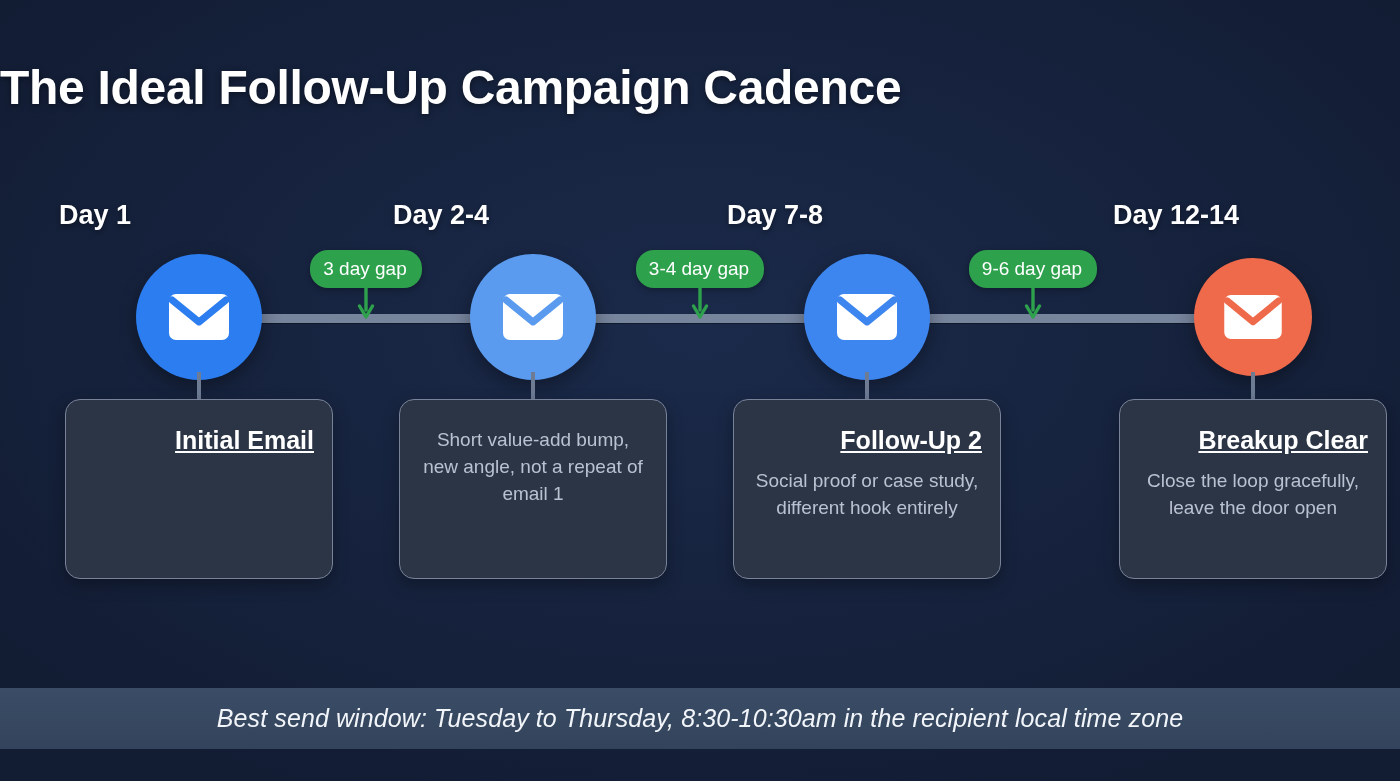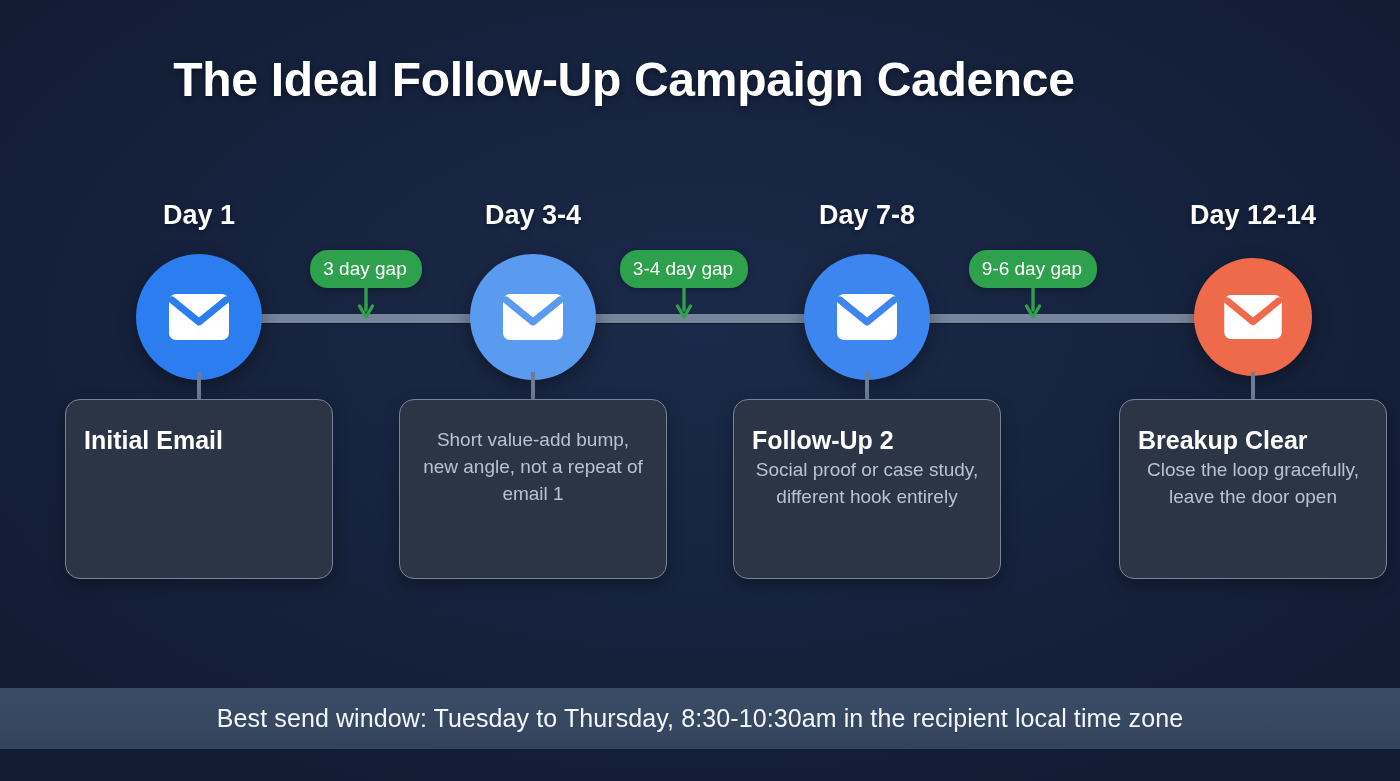--- a/index.html
+++ b/index.html
@@ -22,24 +22,23 @@
     width: 1400px;
     height: 781px;
     background:
       radial-gradient(ellipse 900px 520px at 50% 42%, #1b2a4a 0%, #172440 45%, #121c33 100%);
     overflow: hidden;
   }
 
   
   #title {
     position: absolute;
-    top: 52px;
+    top: 60px;
     left: 0;
     width: 1248px;
-    text-align: center;
     font-size: 48px;
     font-weight: bold;
     color: #ffffff;
     letter-spacing: -0.3px;
     text-shadow: 0 2px 6px rgba(0,0,0,0.45);
   }
 
   
   #timeline {
     position: absolute;
@@ -65,21 +64,20 @@
     top: 0;
     width: 280px;
     height: 781px;
   }
 
   .day-label {
     position: absolute;
     top: 200px;
     left: 0;
     width: 280px;
-    text-align: center;
     font-size: 27px;
     font-weight: bold;
     color: #ffffff;
     text-shadow: 0 2px 5px rgba(0,0,0,0.4);
   }
 
   .circle {
     position: absolute;
     top: 254px;
     left: 50%;
@@ -119,25 +117,26 @@
     width: 268px;
     height: 180px;
     background: #2c3545;
     border: 1.6px solid #78839a;
     border-radius: 15px;
     padding: 26px 18px 0 18px;
     box-shadow: 0 6px 16px rgba(0,0,0,0.3);
   }
 
   .card-title {
-    text-align: left;
+    text-align: right;
     font-size: 25px;
     font-weight: bold;
     color: #ffffff;
-    margin-bottom: 1px;
+    margin-bottom: 12px;
+    text-decoration: underline;
   }
 
   .card-desc {
     text-align: center;
     font-size: 19px;
     line-height: 27px;
     color: #b9c2d0;
   }
 
   
@@ -176,20 +175,21 @@
     background: linear-gradient(180deg, #3a4c66 0%, #374861 50%, #33435b 100%);
     display: flex;
     align-items: center;
     justify-content: center;
   }
 
   #footer-text {
     font-size: 25px;
     color: #f2f5f9;
     letter-spacing: 0.1px;
+    font-style: italic;
   }
 </style>
 </head>
 <body>
 
 <div id="stage">
 
   <div id="title">The Ideal Follow-Up Campaign Cadence</div>
 
   <div id="timeline">
@@ -212,34 +212,34 @@
 
     <div class="gap" style="left:246px;">
       <span class="gap-badge">3 day gap</span>
       <svg class="gap-arrow" width="18" height="34" viewBox="0 0 18 34">
         <path d="M9 1 L9 24" stroke="#2ea14c" stroke-width="3.4" stroke-linecap="round"></path>
         <path d="M2.5 20 L9 31 L15.5 20" fill="none" stroke="#2ea14c" stroke-width="3.4" stroke-linecap="round" stroke-linejoin="round"></path>
       </svg>
     </div>
 
     <div class="node" style="left:393px;">
-      <div class="day-label">Day 3-4</div>
+      <div class="day-label">Day 2-4</div>
       <div class="circle" style="background:#5a9bef;">
         <svg class="env" width="62" height="48" viewBox="0 0 62 48">
           <rect x="1" y="1" width="60" height="46" rx="7" fill="#ffffff"></rect>
           <path d="M4 7 L31 29 L58 7" fill="none" stroke="#5a9bef" stroke-width="7" stroke-linecap="round" stroke-linejoin="round"></path>
         </svg>
       </div>
       <div class="stem"></div>
       <div class="card">
         <div class="card-desc">Short value-add bump, new angle, not a repeat of email 1</div>
       </div>
     </div>
 
-    <div class="gap" style="left:564px;">
+    <div class="gap" style="left:580px;">
       <span class="gap-badge">3-4 day gap</span>
       <svg class="gap-arrow" width="18" height="34" viewBox="0 0 18 34">
         <path d="M9 1 L9 24" stroke="#2ea14c" stroke-width="3.4" stroke-linecap="round"></path>
         <path d="M2.5 20 L9 31 L15.5 20" fill="none" stroke="#2ea14c" stroke-width="3.4" stroke-linecap="round" stroke-linejoin="round"></path>
       </svg>
     </div>
 
     <div class="node" style="left:727px;">
       <div class="day-label">Day 7-8</div>
       <div class="circle" style="background:#3d86f0;">

